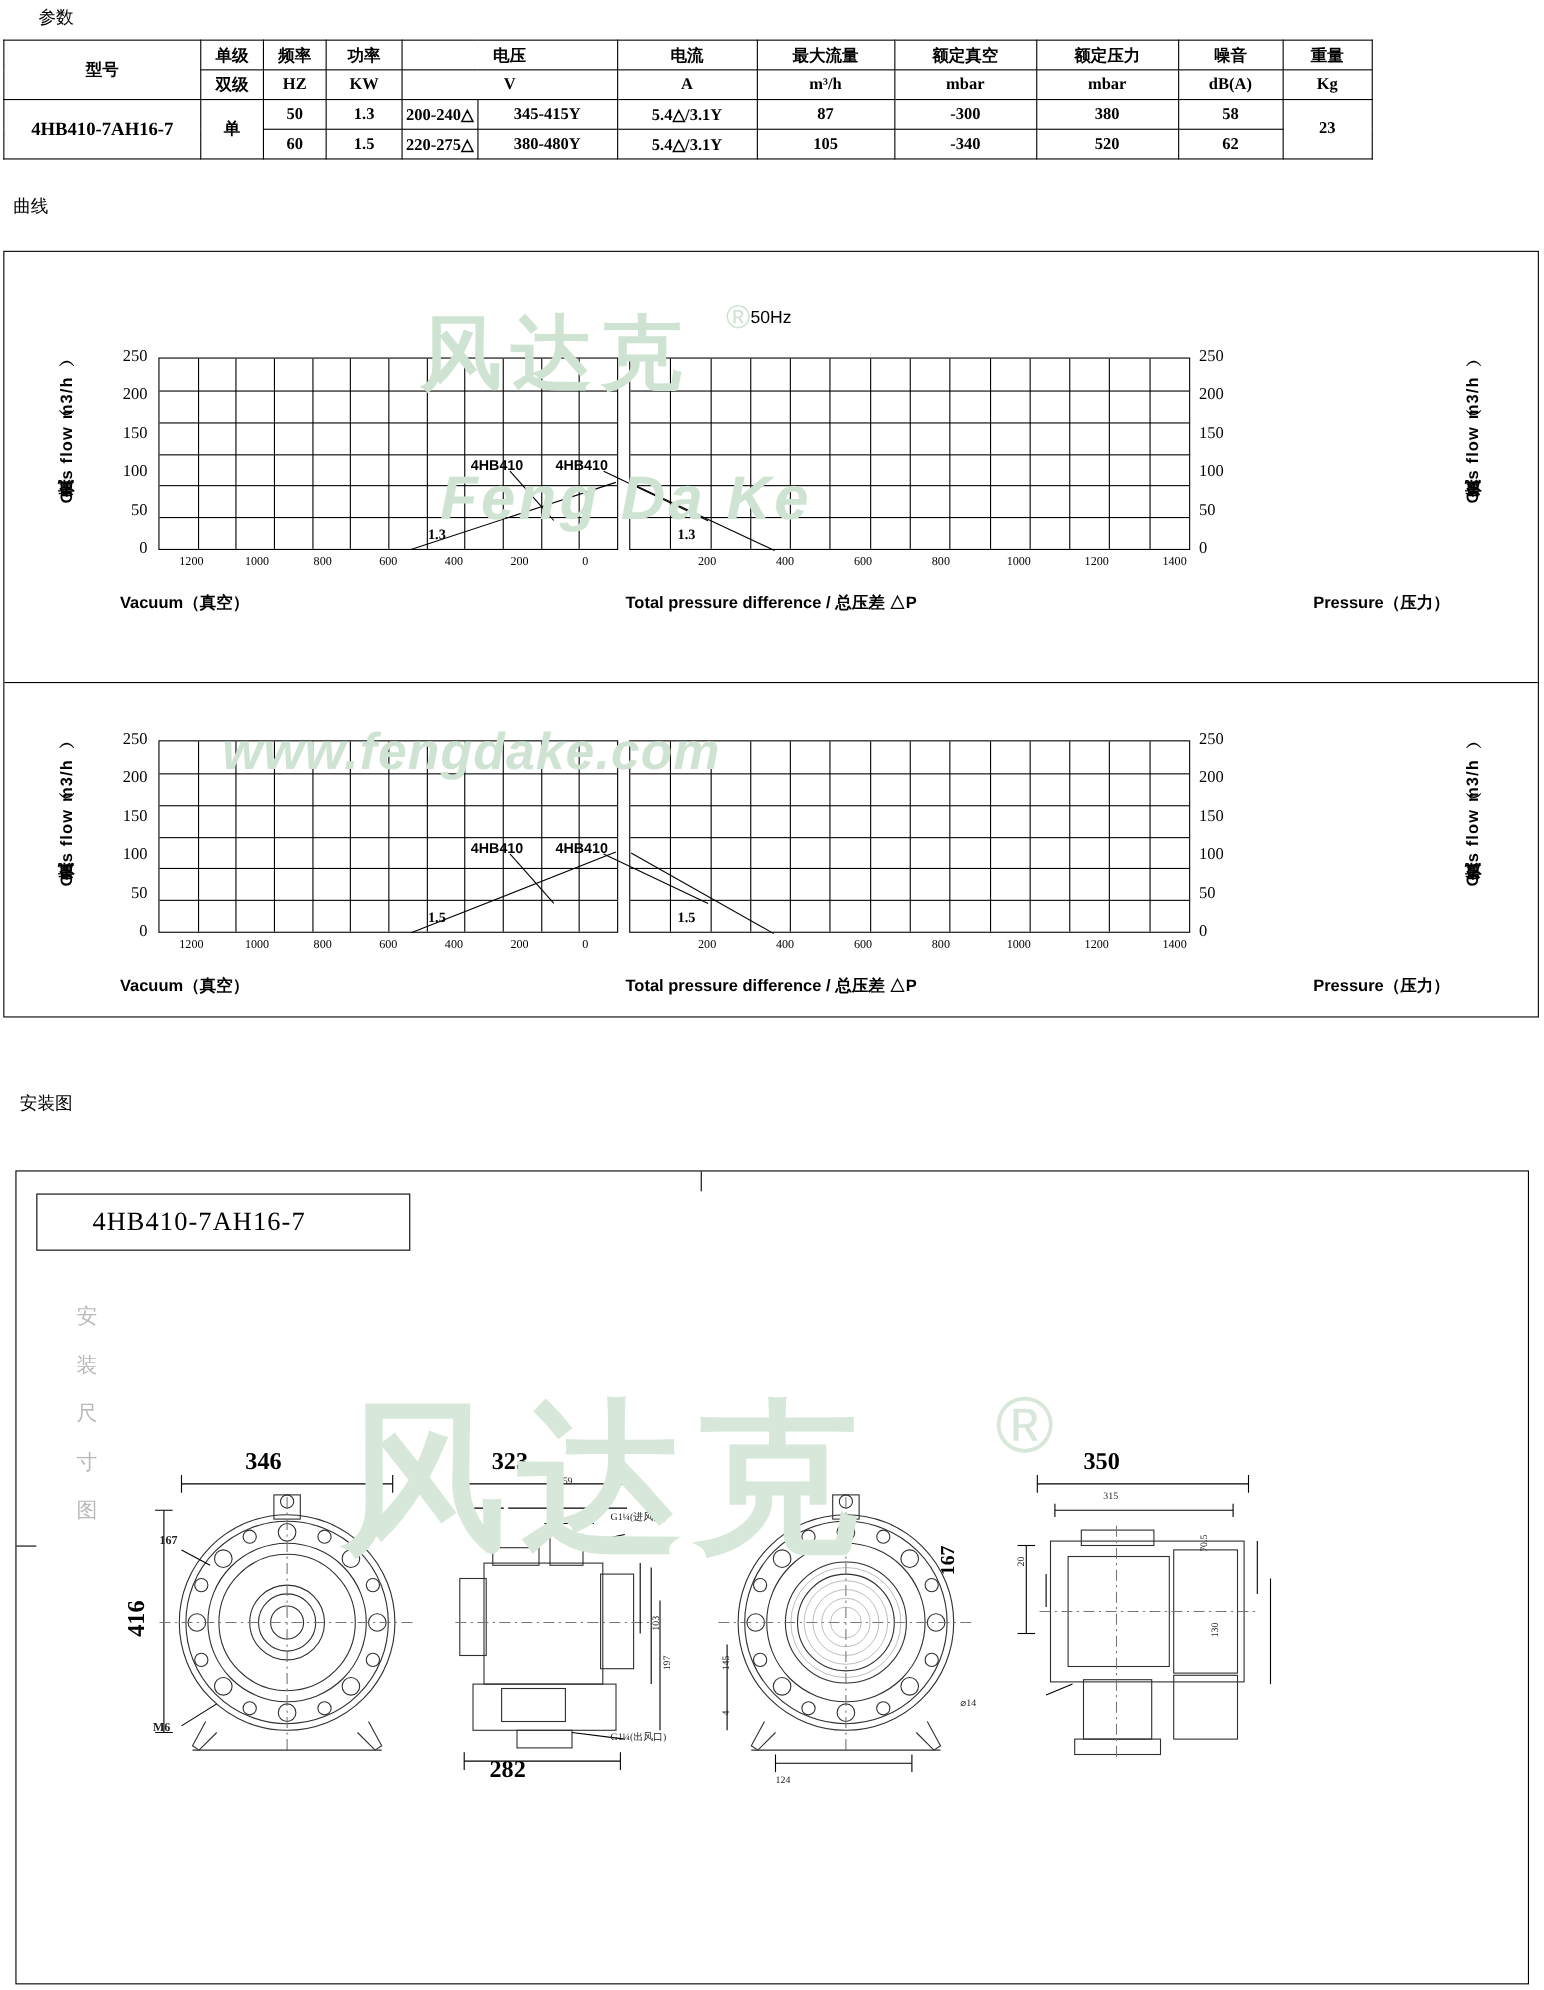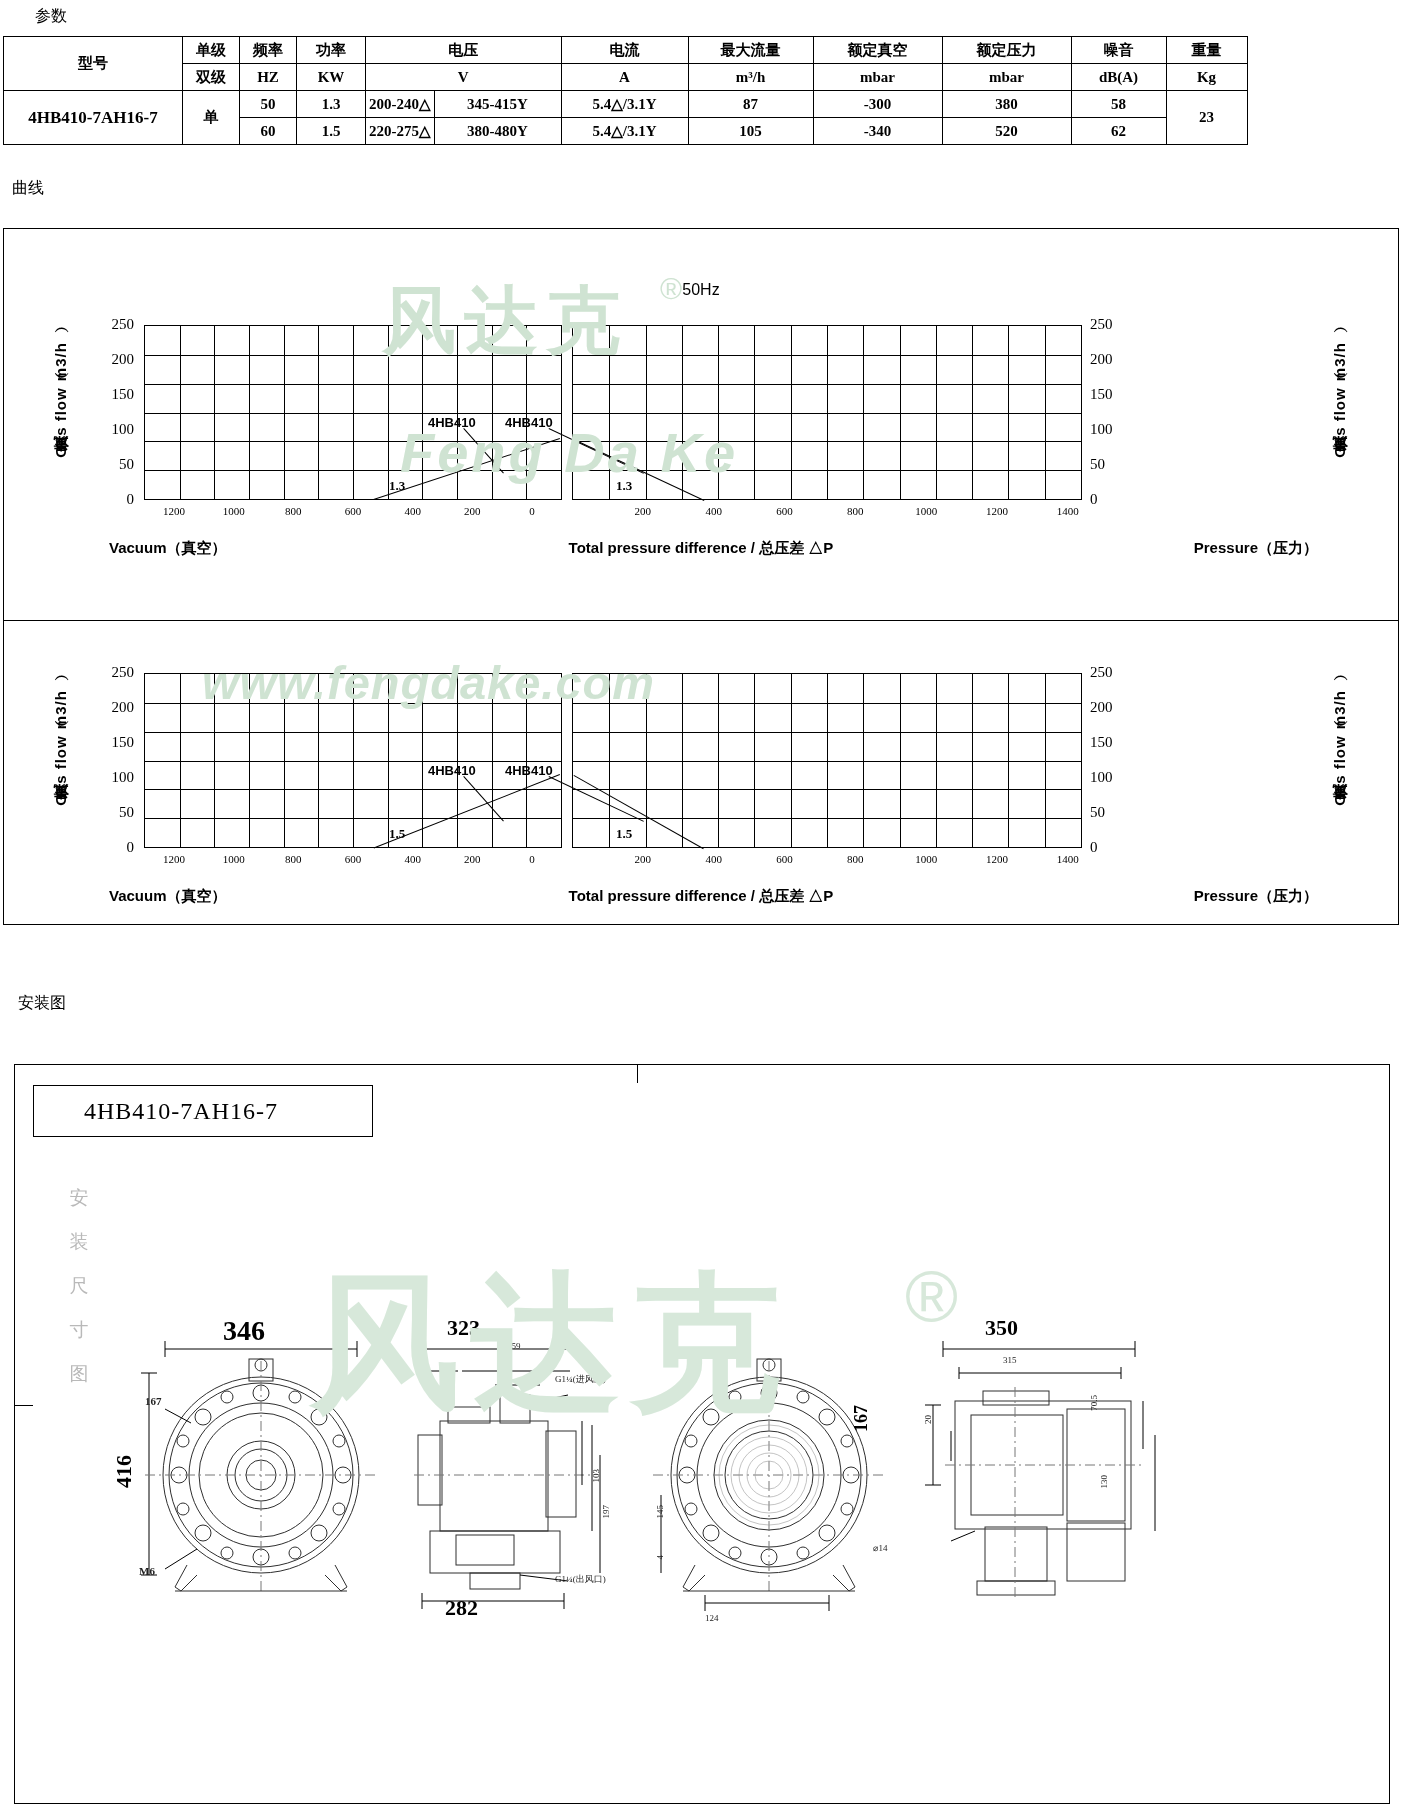--- a/index.html
+++ b/index.html
@@ -566,21 +566,21 @@
         <line x1="228" y1="66" x2="228" y2="114" stroke="#000"></line>
         <line x1="240" y1="100" x2="240" y2="196" stroke="#000"></line>
 
         <line x1="36" y1="96" x2="36" y2="126" stroke="#000"></line>
 
         <line x1="36" y1="206" x2="60" y2="196" stroke="#000"></line>
       </g>
     </g>
   </svg>
 
-  <div class="dim-num" style="left:208px;top:250px;font-size:28px;">346</div>
+  <div class="dim-num" style="left:208px;top:250px;font-size:22px;">346</div>
   <div class="dim-num vert" style="left:96px;top:390px;font-size:22px;">416</div>
   <div class="dim-small" style="left:130px;top:330px;font-size:11px;font-weight:bold;">167</div>
   <div class="dim-small" style="left:124px;top:500px;font-size:11px;font-weight:bold;">M6</div>
 
   <div class="dim-num" style="left:432px;top:250px;font-size:22px;">323</div>
   <div class="dim-num" style="left:430px;top:530px;font-size:22px;">282</div>
   <div class="dim-small" style="left:402px;top:276px;">70</div>
   <div class="dim-small" style="left:492px;top:276px;">159</div>
   <div class="dim-small" style="left:488px;top:293px;">29</div>
   <div class="dim-small" style="left:386px;top:305px;">13</div>

